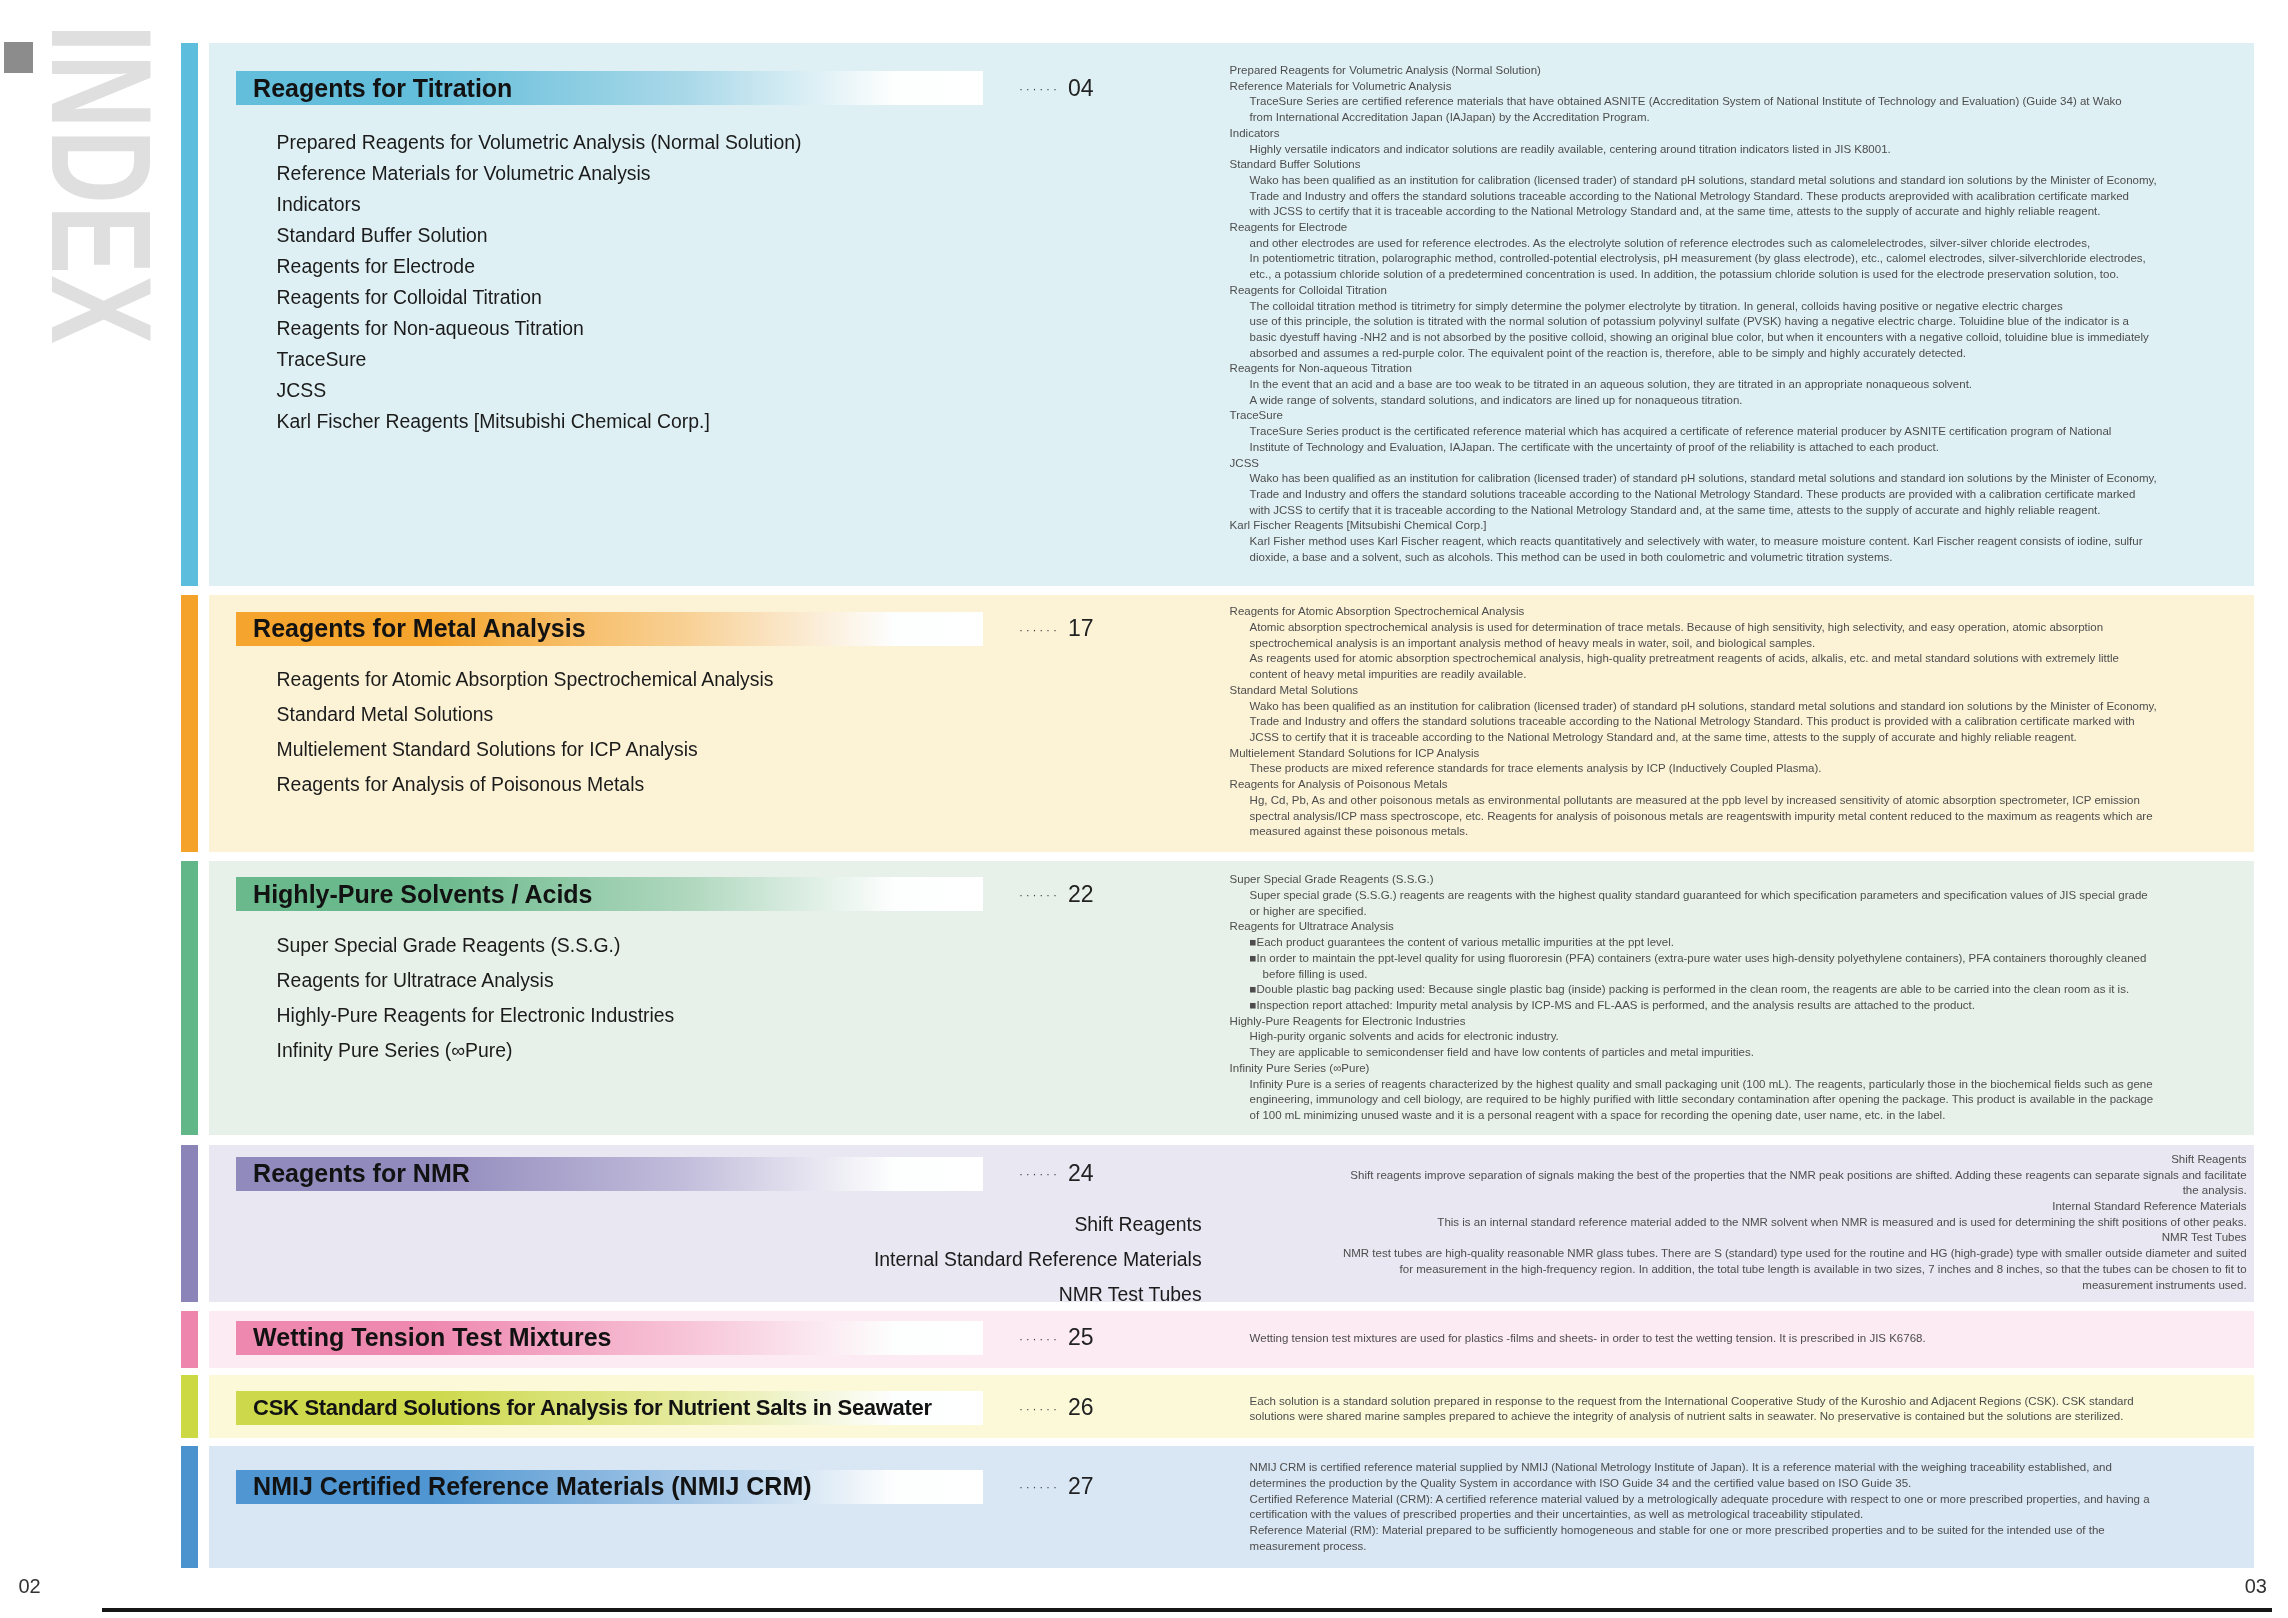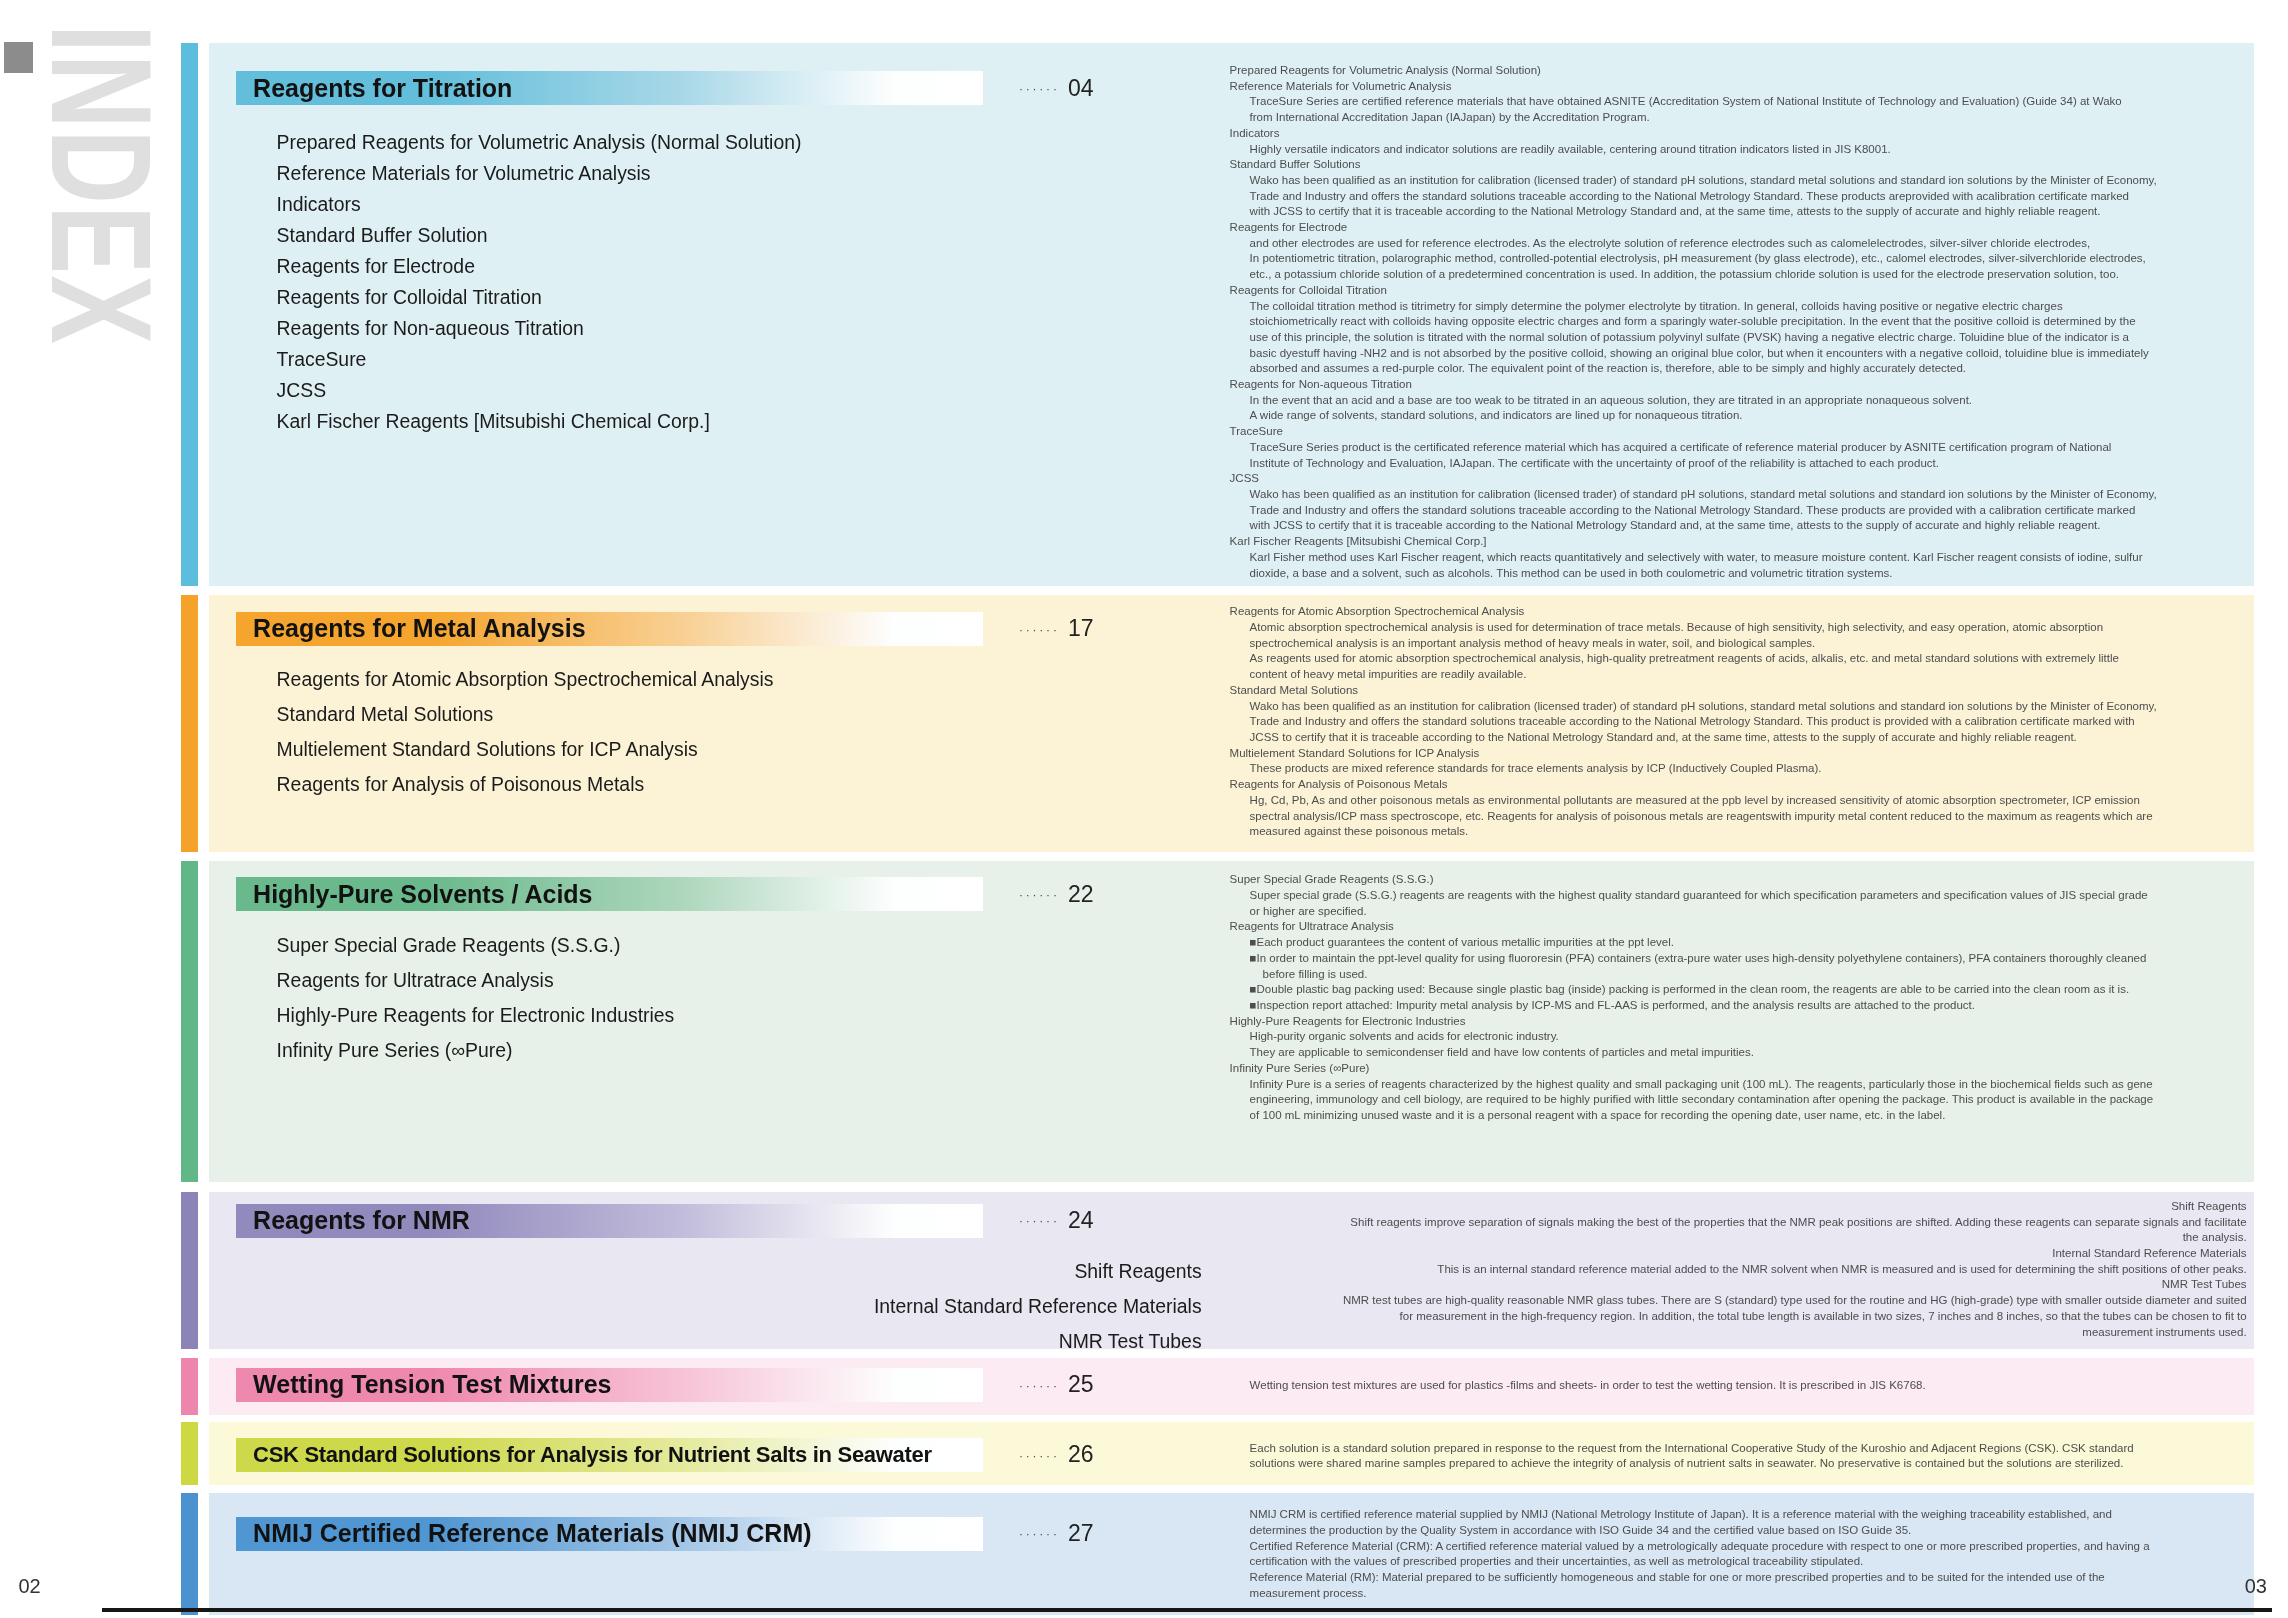--- a/index.html
+++ b/index.html
@@ -29,21 +29,21 @@
   .pageref{position:absolute;right:0;top:0;height:34px;display:flex;align-items:center;gap:8.3px;}
   .dots{font-size:12px;letter-spacing:2.8px;color:#444;position:relative;top:0.9px;}
   .pnum{font-size:23px;color:#222;}
 
   .toc-list{list-style:none;margin:16.6px 0 0;padding:0 0 0 68px;font-size:19.4px;color:#1b1b1b;line-height:35px;}
 
   
   .s1{height:543px;} .s1 .left-col{padding-top:28px;} .s1 .desc-col{padding-top:20px;}
   .s1 .toc-list{line-height:31px;margin-top:22px;}
   .s2{height:257px;} .s2 .left-col{padding-top:16.6px;} .s2 .desc-col{padding-top:9.2px;}
-  .s3{height:321px;} .s3 .left-col{padding-top:15.7px;} .s3 .desc-col{padding-top:11px;}
+  .s3{height:274px;} .s3 .left-col{padding-top:15.7px;} .s3 .desc-col{padding-top:11px;}
   .s4{height:157px;text-align:right;} .s4 .left-col{padding-top:12px;} .s4 .desc-col{padding-top:7.4px;}
   .s5{height:57px;margin-bottom:7.4px;} .s5 .left-col{padding-top:10px;} .s5 .desc-col{padding-top:20px;}
   .s6{height:63px;margin-bottom:7.4px;} .s6 .left-col{padding-top:15.7px;} .s6 .desc-col{padding-top:18.5px;}
   .s6 .header-bar h2{font-size:22px;letter-spacing:-0.3px;}
   .s7{height:122px;} .s7 .left-col{padding-top:24px;} .s7 .desc-col{padding-top:14.8px;}
 
   .footer-rule{position:absolute;left:102px;right:16.6px;top:1608px;height:3.7px;background:#161616;}
   .pageno{position:absolute;font-size:20px;color:#333;top:1575px;}
   .pageno.left{left:18.5px;}
   .pageno.right{right:22px;}
@@ -94,21 +94,20 @@
             <p class="d i0">Standard Buffer Solutions</p>
             <p class="d i1">Wako has been qualified as an institution for calibration (licensed trader) of standard pH solutions, standard metal solutions and standard ion solutions by the Minister of Economy,</p>
             <p class="d i1">Trade and Industry and offers the standard solutions traceable according to the National Metrology Standard.  These products areprovided with acalibration certificate marked</p>
             <p class="d i1">with JCSS to certify that it is traceable according to the National Metrology Standard and, at the same time, attests to the supply of accurate and highly reliable reagent.</p>
             <p class="d i0">Reagents for Electrode</p>
             <p class="d i1">and other electrodes are used for reference electrodes.  As the electrolyte solution of reference electrodes such as calomelelectrodes, silver-silver chloride electrodes,</p>
             <p class="d i1">In potentiometric titration, polarographic method, controlled-potential electrolysis, pH measurement (by glass electrode), etc., calomel electrodes, silver-silverchloride electrodes,</p>
             <p class="d i1">etc., a potassium chloride solution of a predetermined concentration is used.  In addition, the potassium chloride solution is used for the electrode preservation solution, too.</p>
             <p class="d i0">Reagents for Colloidal Titration</p>
             <p class="d i1">The colloidal titration method is titrimetry for simply determine the polymer electrolyte by titration.  In general, colloids having positive or negative electric charges</p>
-            <p class="d i1">stoichiometrically react with colloids having opposite electric charges and form a sparingly water-soluble precipitation.  In the event that the positive colloid is determined by the</p>
             <p class="d i1">use of this principle, the solution is titrated with the normal solution of potassium polyvinyl sulfate (PVSK) having a negative electric charge.  Toluidine blue of the indicator is a</p>
             <p class="d i1">basic dyestuff having -NH2 and is not absorbed by the positive colloid, showing an original blue color, but when it encounters with a negative colloid, toluidine blue is immediately</p>
             <p class="d i1">absorbed and assumes a red-purple color.  The equivalent point of the reaction is, therefore, able to be simply and highly accurately detected.</p>
             <p class="d i0">Reagents for Non-aqueous Titration</p>
             <p class="d i1">In the event that an acid and a base are too weak to be titrated in an aqueous solution, they are titrated in an appropriate nonaqueous solvent.</p>
             <p class="d i1">A wide range of solvents, standard solutions, and indicators are lined up for nonaqueous titration.</p>
             <p class="d i0">TraceSure</p>
             <p class="d i1">TraceSure Series product is the certificated reference material which has acquired a certificate of reference material producer by ASNITE certification program of National</p>
             <p class="d i1">Institute of Technology and Evaluation, IAJapan. The certificate with the uncertainty of proof of the reliability is attached to each product.</p>
             <p class="d i0">JCSS</p>

